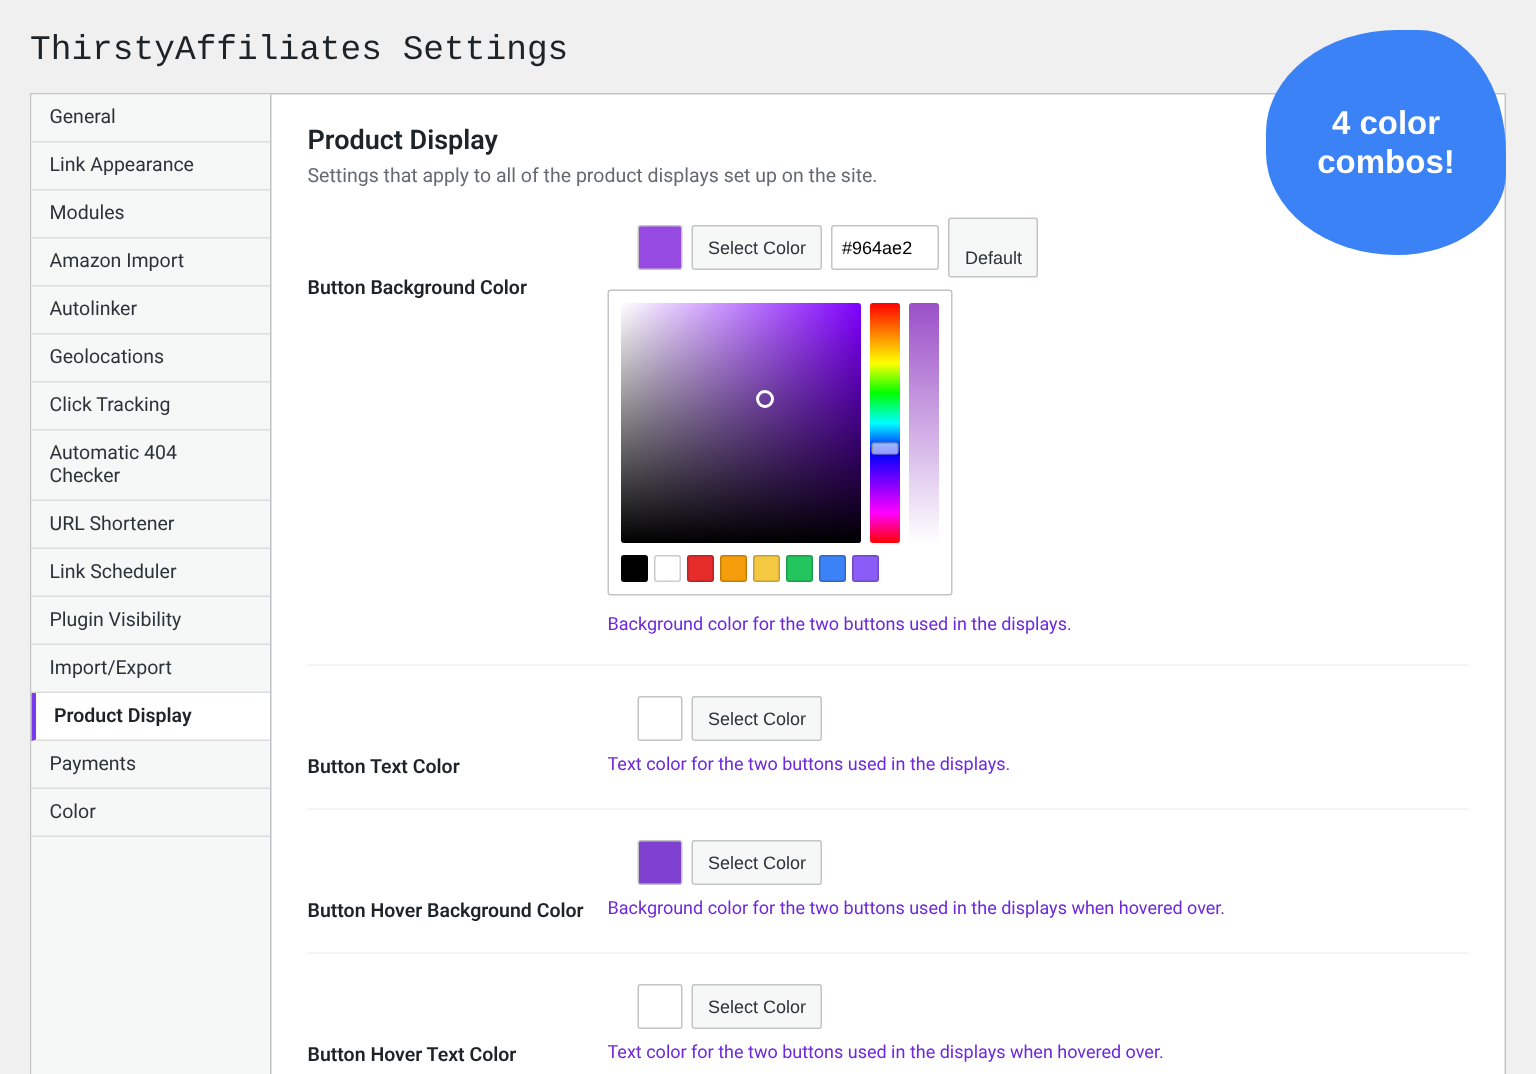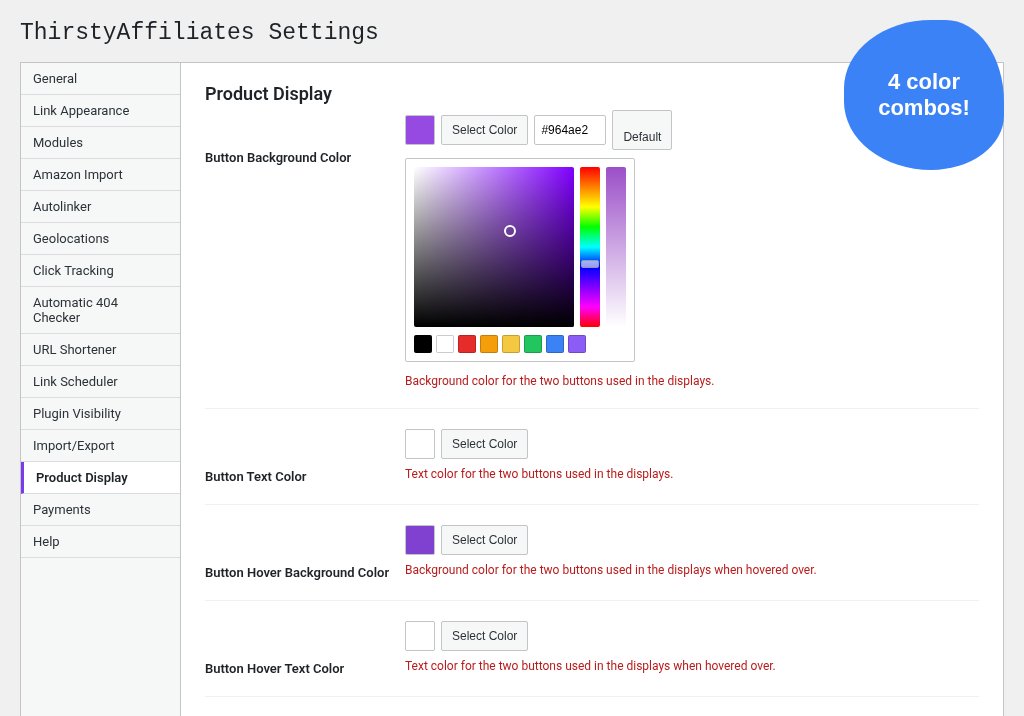--- a/index.html
+++ b/index.html
@@ -83,20 +83,21 @@
       margin-top: 36px;
     }
     .setting-control {
       flex: 1;
     }
     .color-picker-row {
       display: flex;
       align-items: center;
       gap: 6px;
       margin-bottom: 8px;
+      margin-left: 20px;
     }
     .color-swatch {
       width: 30px;
       height: 30px;
       border-radius: 2px;
       border: 1px solid #c3c4c7;
       flex-shrink: 0;
     }
     .select-color-btn {
       padding: 4px 10px;
@@ -120,21 +121,21 @@
       padding: 19px 10px;
       border: 1px solid #c3c4c7;
       background: #f6f7f7;
       color: #2c3338;
       font-size: 12px;
       cursor: pointer;
       border-radius: 2px;
       height: 30px;
     }
     .setting-help {
-      color: #b91c1c;
+      color: #6d28d9;
       font-size: 12px;
       margin-top: 4px;
     }
     
     .color-picker-popup {
       display: flex;
       gap: 6px;
       margin-bottom: 8px;
       align-items: stretch;
     }
@@ -239,25 +240,26 @@
         <a class="sidebar-item" href="#">Autolinker</a>
         <a class="sidebar-item" href="#">Geolocations</a>
         <a class="sidebar-item" href="#">Click Tracking</a>
         <a class="sidebar-item" href="#">Automatic 404 Checker</a>
         <a class="sidebar-item" href="#">URL Shortener</a>
         <a class="sidebar-item" href="#">Link Scheduler</a>
         <a class="sidebar-item" href="#">Plugin Visibility</a>
         <a class="sidebar-item" href="#">Import/Export</a>
         <a class="sidebar-item active" href="#">Product Display</a>
         <a class="sidebar-item" href="#">Payments</a>
-        <a class="sidebar-item" href="#">Help</a>
+        <a class="sidebar-item" href="#">Color</a>
       </nav>
 
     <div class="main-content">
       <h2 class="section-title">Product Display</h2>
+      <p class="section-desc">Settings that apply to all of the product displays set up on the site.</p>
 
       <div id="settings-container">
           <div class="setting-row">
             <div class="setting-label">Button Background Color</div>
             <div class="setting-control"><div class="color-picker-row">
                 <div class="color-swatch" style="background: rgb(150, 74, 226);"></div>
                 <button class="select-color-btn">Select Color</button>
                 <input type="text" class="color-hex-input" value="#964ae2" style="">
                 <button class="default-btn">Default</button>
               </div><div style="border: 1px solid rgb(195, 196, 199); padding: 8px; display: inline-block; margin-bottom: 8px; border-radius: 2px;"><div class="color-picker-popup">

